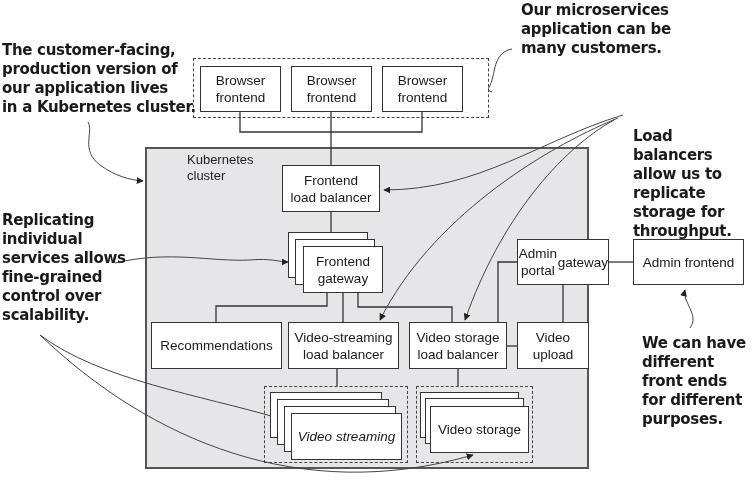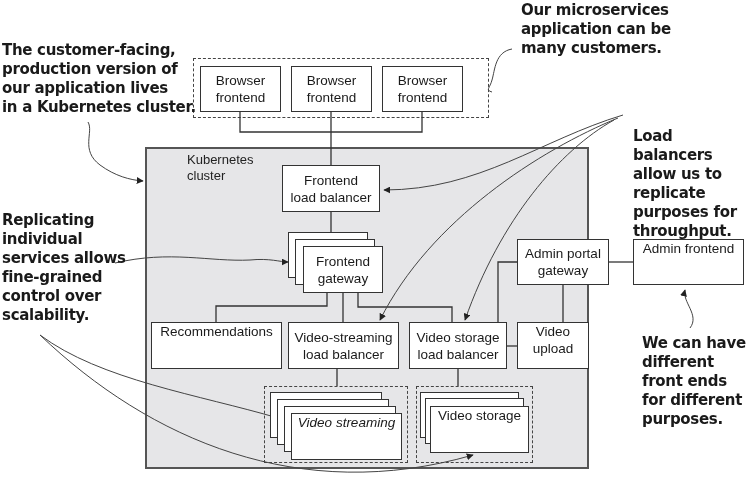--- a/index.html
+++ b/index.html
@@ -1,20 +1,20 @@
 <!DOCTYPE html>
 <html><head>
 <meta charset="utf-8">
 <style>
   html, body { margin:0; padding:0; background:#ffffff; }
   body { width:754px; height:490px; position:relative; overflow:hidden; font-family:"Liberation Sans", sans-serif; }
   #diagram { position:absolute; left:0; top:0; }
   .cluster { position:absolute; left:145px; top:147px; width:444px; height:322px; background:#e6e6e8; border:2px solid #555; box-sizing:border-box; }
   .cluster-label { position:absolute; left:187px; top:152px; font-size:13px; line-height:16px; color:#222; }
-  .box { position:absolute; background:#fff; border:1.5px solid #333; box-sizing:border-box; display:flex; justify-content:center; text-align:center; font-size:13.5px; line-height:17px; color:#1a1a1a; }
+  .box { position:absolute; background:#fff; border:1.5px solid #333; box-sizing:border-box; display:flex; align-items:center; justify-content:center; text-align:center; font-size:13.5px; line-height:17px; color:#1a1a1a; }
   .stack { position:absolute; background:#fff; border:1.5px solid #333; box-sizing:border-box; }
   .dashed { position:absolute; border:1.5px dashed #444; box-sizing:border-box; }
   .note { position:absolute; font-family:"DejaVu Sans", sans-serif; font-weight:bold; font-size:15px; line-height:19px; color:#1a1a1a; letter-spacing:-0.3px; }
 </style>
 </head>
 <body>
 
 <div class="cluster"></div>
 <div class="cluster-label">
   <div>Kubernetes</div>
@@ -88,21 +88,21 @@
   <span>Recommendations</span>
 </div>
 <div class="box" style="left:288px;top:322px;width:111px;height:47px;flex-direction:column;">
   <span>Video-streaming</span>
     <span>load balancer</span>
 </div>
 <div class="box" style="left:409px;top:322px;width:98px;height:47px;flex-direction:column;">
   <span>Video storage</span>
     <span>load balancer</span>
 </div>
-<div class="box" style="left:517px;top:239px;width:92px;height:46px;flex-direction:column;">
+<div class="box" style="left:517px;top:239px;width:92px;height:46px;flex-direction:row;">
   <span>Admin portal</span>
     <span>gateway</span>
 </div>
 <div class="box" style="left:517px;top:322px;width:72px;height:47px;">
   <span>Video upload</span>
 </div>
 <div class="box" style="left:633px;top:239px;width:111px;height:46px;">
   <span>Admin frontend</span>
 </div>
 
@@ -129,21 +129,21 @@
 </div>
 <div class="note" style="left:521px;top:1px;">
   <div>Our microservices</div>
   <div>application can be</div>
   <div>many customers.</div>
 </div>
 <div class="note" style="left:633px;top:91px;margin-top:36px;">
   <div>Load balancers</div>
   <div>allow us to</div>
   <div>replicate</div>
-  <div>purposes for</div>
+  <div>storage for</div>
   <div>throughput.</div>
 </div>
 <div class="note" style="left:2px;top:211px;">
   <div>Replicating</div>
   <div>individual</div>
   <div>services allows</div>
   <div>fine-grained</div>
   <div>control over</div>
   <div>scalability.</div>
 </div>

